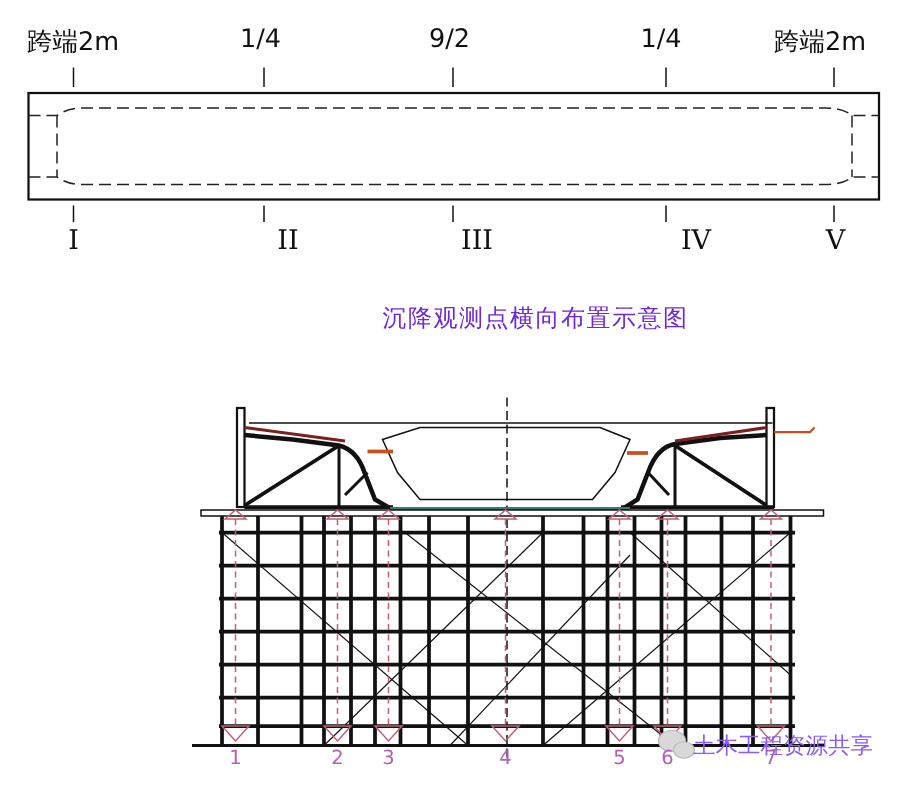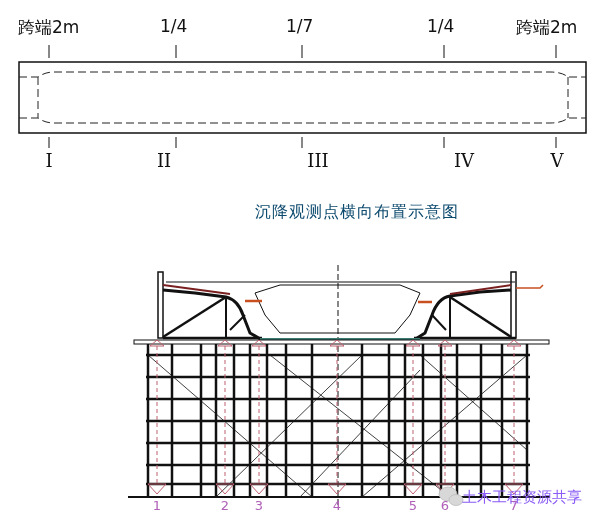--- a/index.html
+++ b/index.html
@@ -1,21 +1,21 @@
 <!DOCTYPE html>
 <html><head>
 <meta charset="utf-8">
 <style>
   html, body { margin: 0; padding: 0; background: #ffffff; }
   body { width: 607px; height: 524px; position: relative; overflow: hidden;
          font-family: "DejaVu Sans", sans-serif; }
   .lbl { position: absolute; font-family: "DejaVu Sans", sans-serif; color: #111; white-space: nowrap; }
   .top-lbl { font-size: 17px; top: 16px; }
   .roman { font-family: "DejaVu Serif", serif; font-size: 18px; top: 150px; transform: translateX(-50%); }
-  .title { font-size: 16px; top: 202px; left: 255px; color: #0c4a6e; letter-spacing: 1px; }
+  .title { font-size: 16px; top: 202px; left: 255px; color: #6d28d9; letter-spacing: 1px; }
   .num { font-size: 13px; color: #b060b8; top: 498px; transform: translateX(-50%); }
   .watermark { font-size: 15px; color: #8b5cf6; top: 488px; left: 462px; }
   svg { position: absolute; left: 0; top: 0; }
 </style>
 </head>
 <body>
 
 <svg width="607" height="524">
 
   <rect x="19" y="62" width="567" height="71" fill="none" stroke="#111" stroke-width="1.5"></rect>
@@ -155,26 +155,26 @@
   </g>
 
   <g fill="#d8d8d8" stroke="#bbb" stroke-width="0.8">
     <ellipse cx="448" cy="494" rx="9" ry="7"></ellipse>
     <ellipse cx="456" cy="500" rx="7" ry="5.5"></ellipse>
   </g>
 </svg>
 
 <span class="lbl top-lbl" style="left:18px">跨端2m</span>
 <span class="lbl top-lbl" style="left:160px">1/4</span>
-<span class="lbl top-lbl" style="left:286px">1/7</span>
+<span class="lbl top-lbl" style="left:286px">9/2</span>
 <span class="lbl top-lbl" style="left:427px">1/4</span>
 <span class="lbl top-lbl" style="left:516px">跨端2m</span>
 
 <span class="lbl roman" style="left:49px">I</span>
-<span class="lbl roman" style="left:164px">II</span>
+<span class="lbl roman" style="left:192px">II</span>
 <span class="lbl roman" style="left:318px">III</span>
 <span class="lbl roman" style="left:464px">IV</span>
 <span class="lbl roman" style="left:557px">V</span>
 
 <span class="lbl title">沉降观测点横向布置示意图</span>
 
 <span class="lbl num" style="left:157px">1</span>
 <span class="lbl num" style="left:225px">2</span>
 <span class="lbl num" style="left:259px">3</span>
 <span class="lbl num" style="left:337px">4</span>

